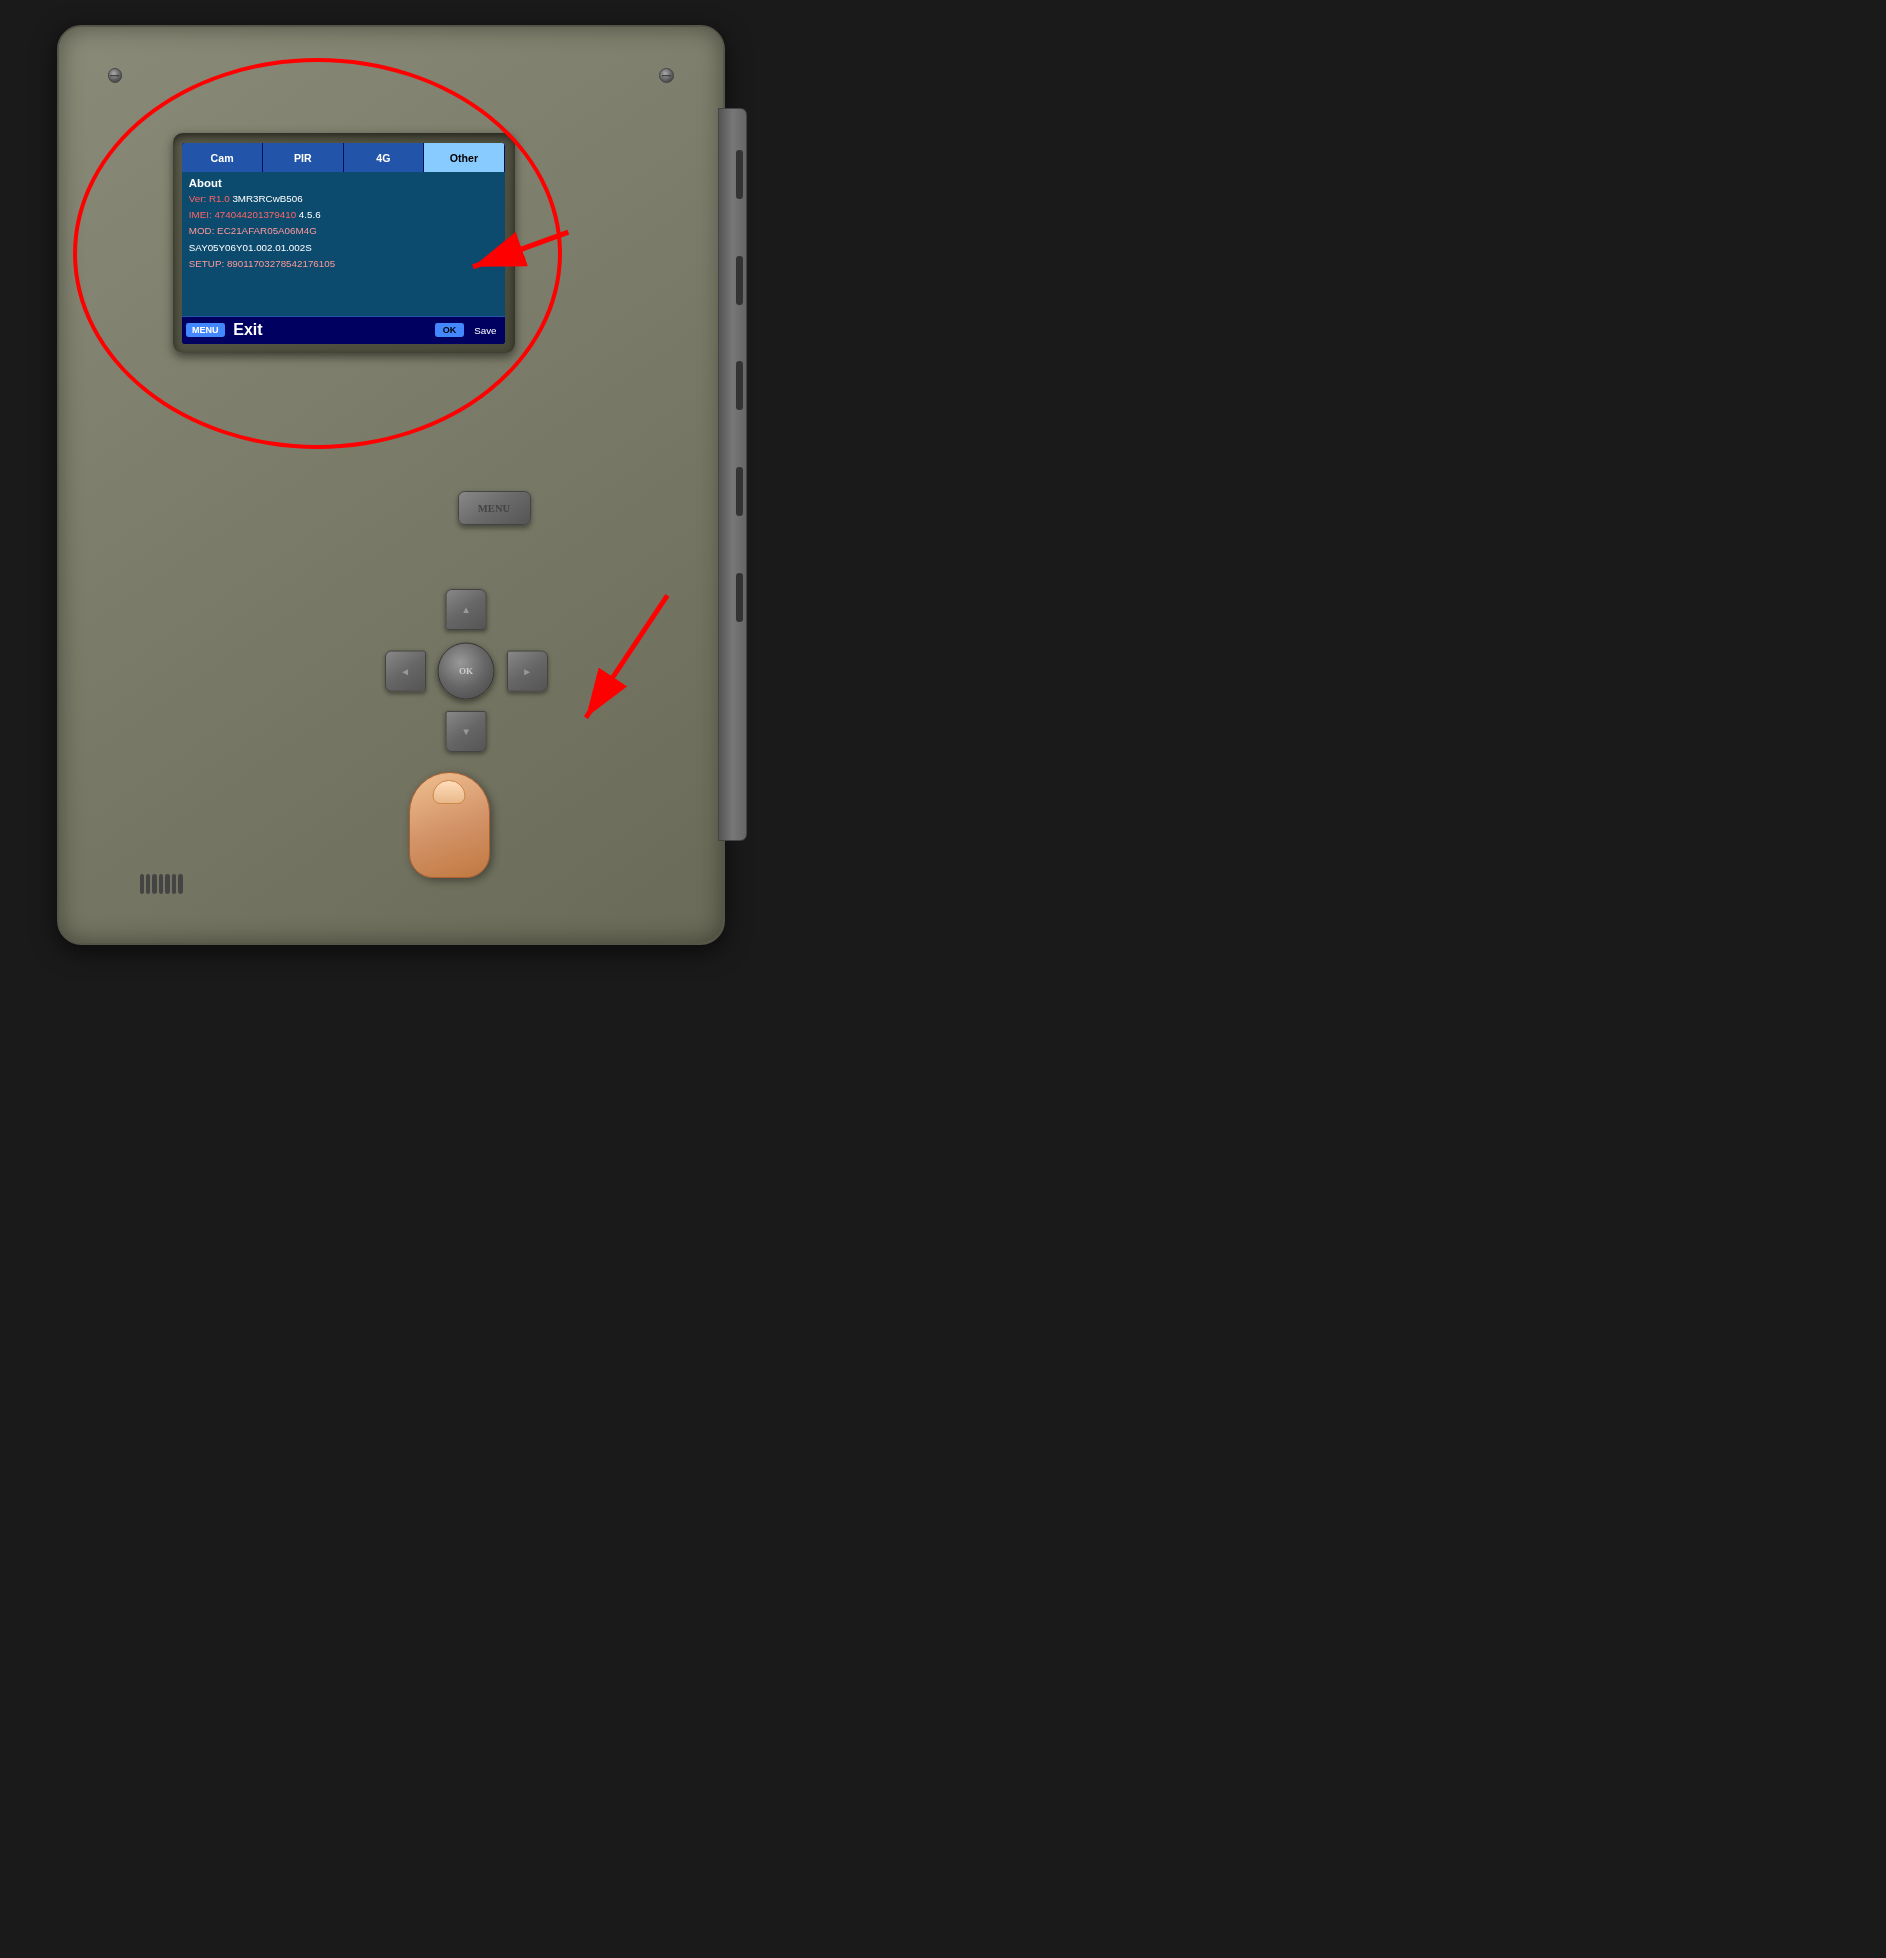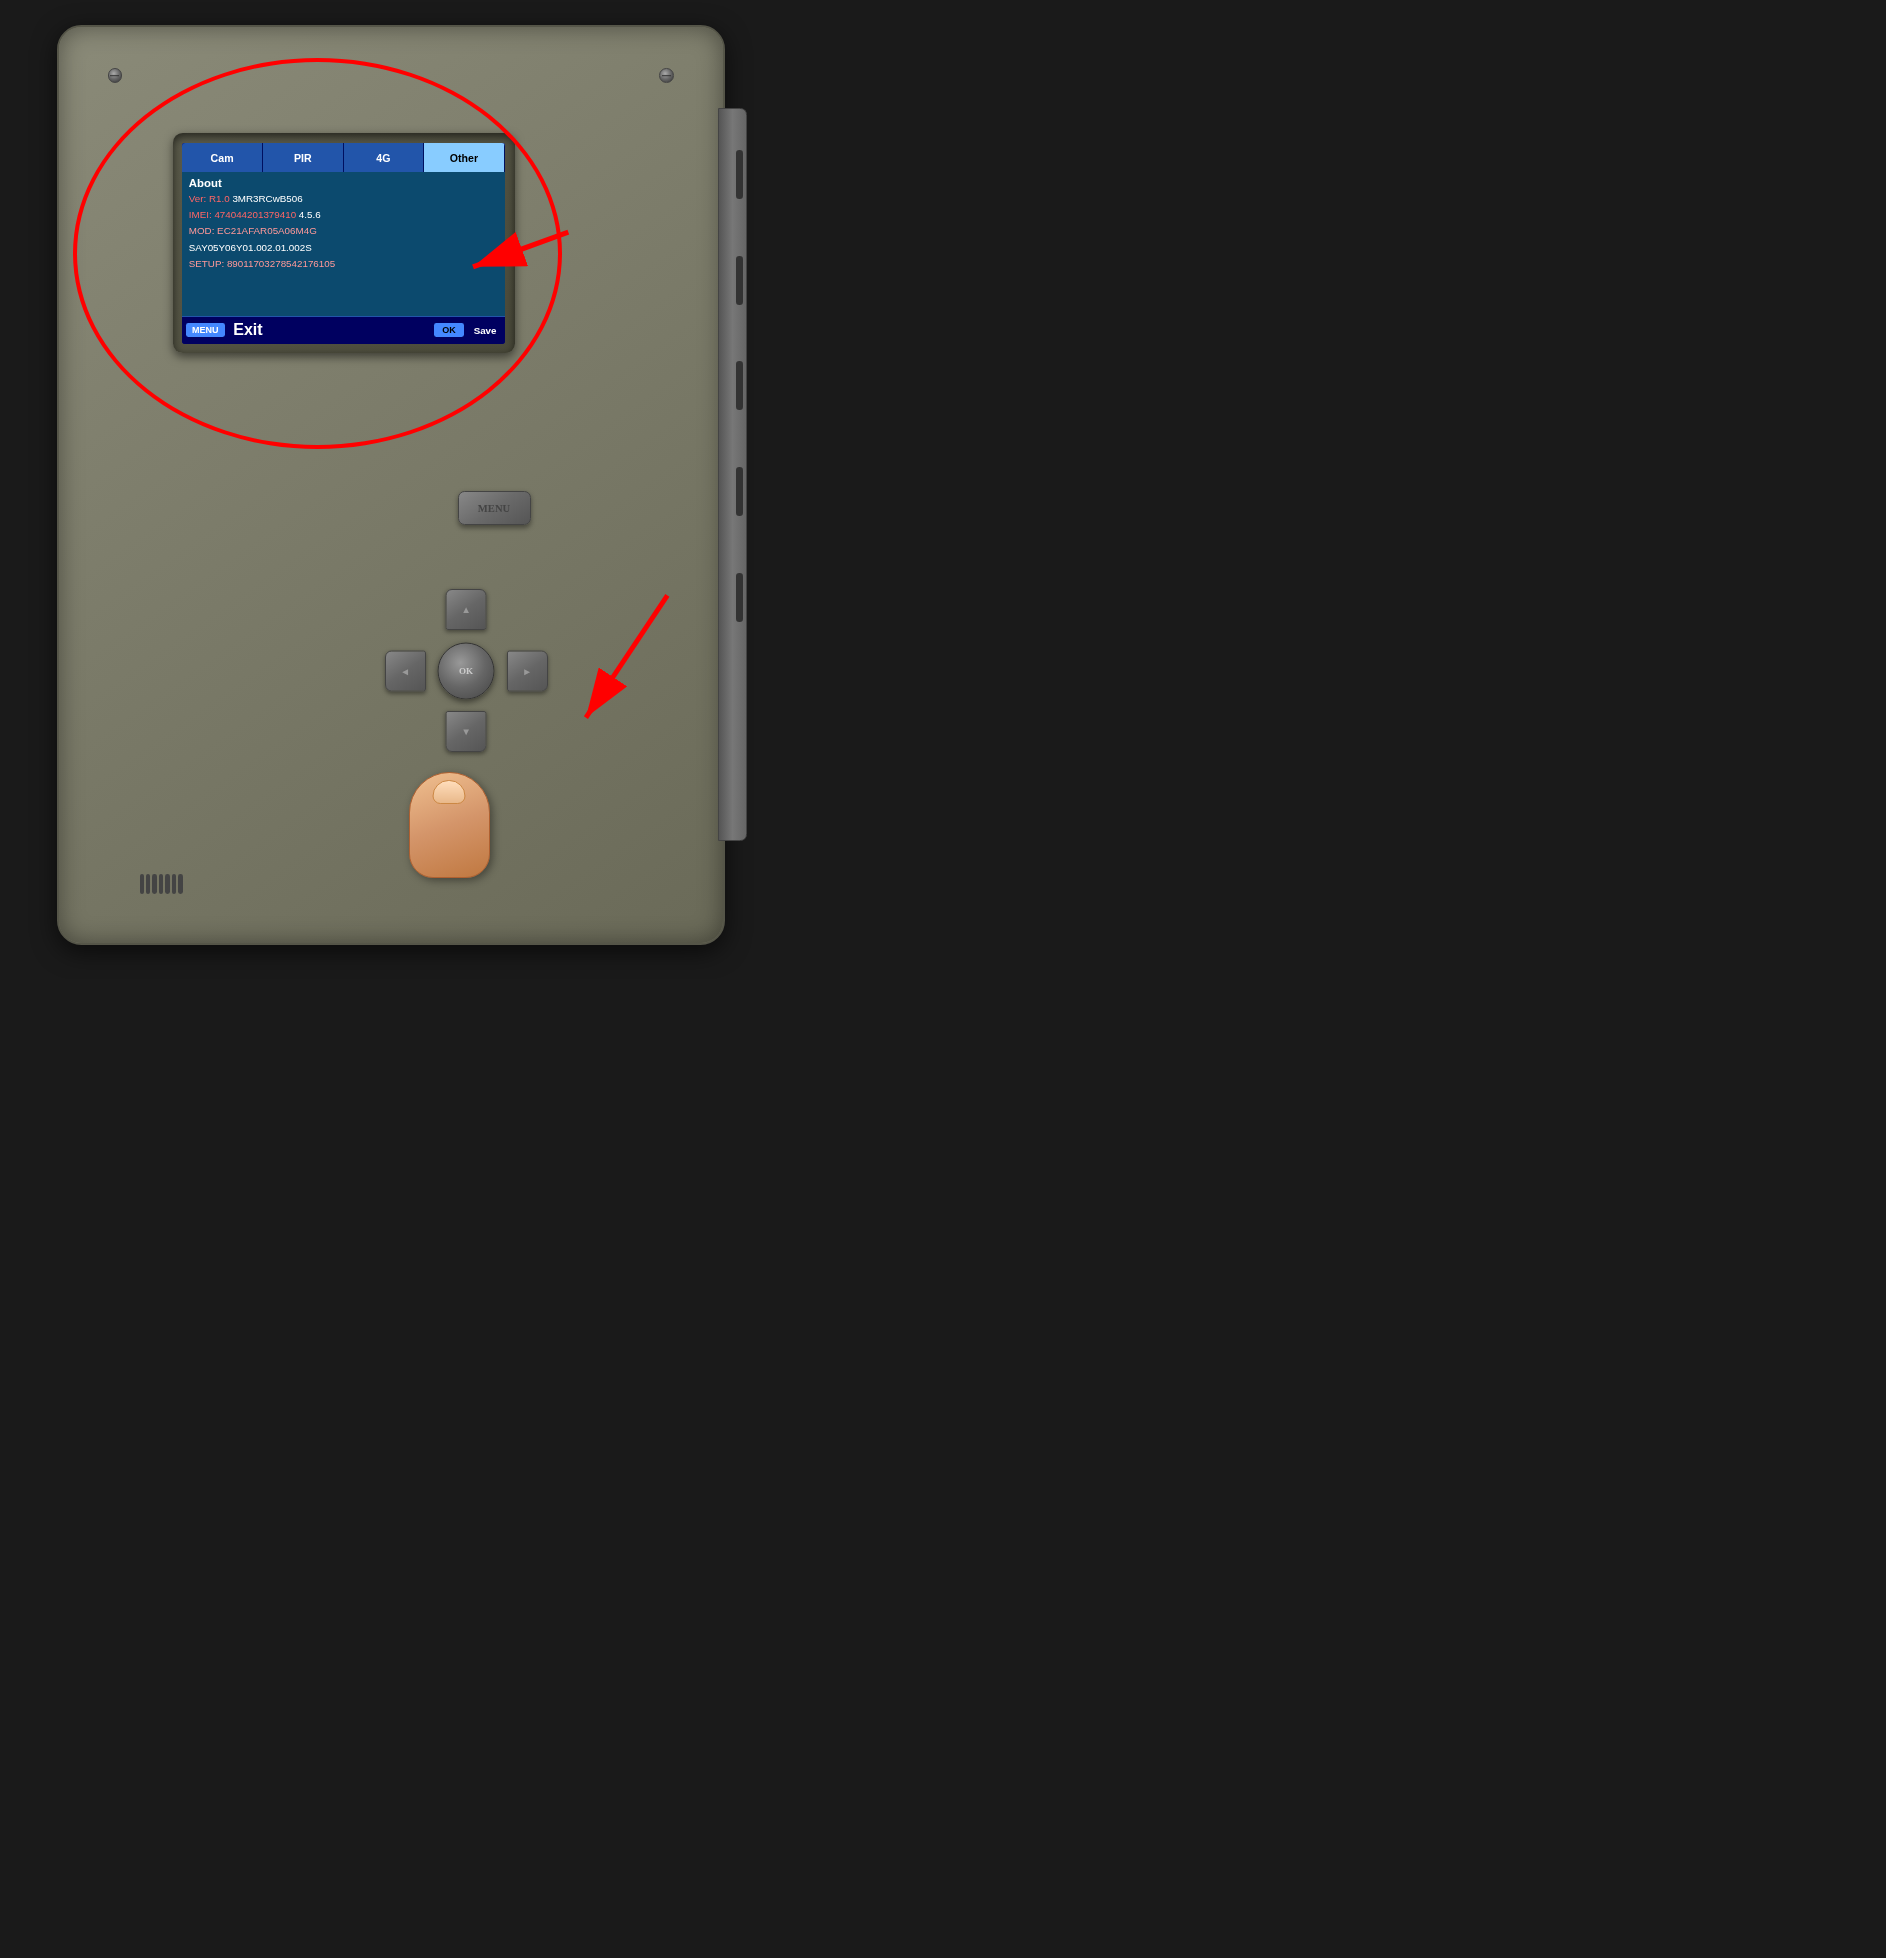--- a/index.html
+++ b/index.html
@@ -169,21 +169,21 @@
       font-size: 9px;
       font-weight: bold;
       padding: 2.4px 8.1px;
       border-radius: 2.4px;
       margin-right: 4.9px;
     }
 
     .btn-save {
       color: #fff;
       font-size: 9.8px;
-      font-weight: bold;
+      font-weight: normal;
       padding: 2.4px 4.9px;
     }
 
     
     .switch-area {
       position: absolute;
       top: 456px;
       left: 77px;
       width: 98px;
       height: 163px;

